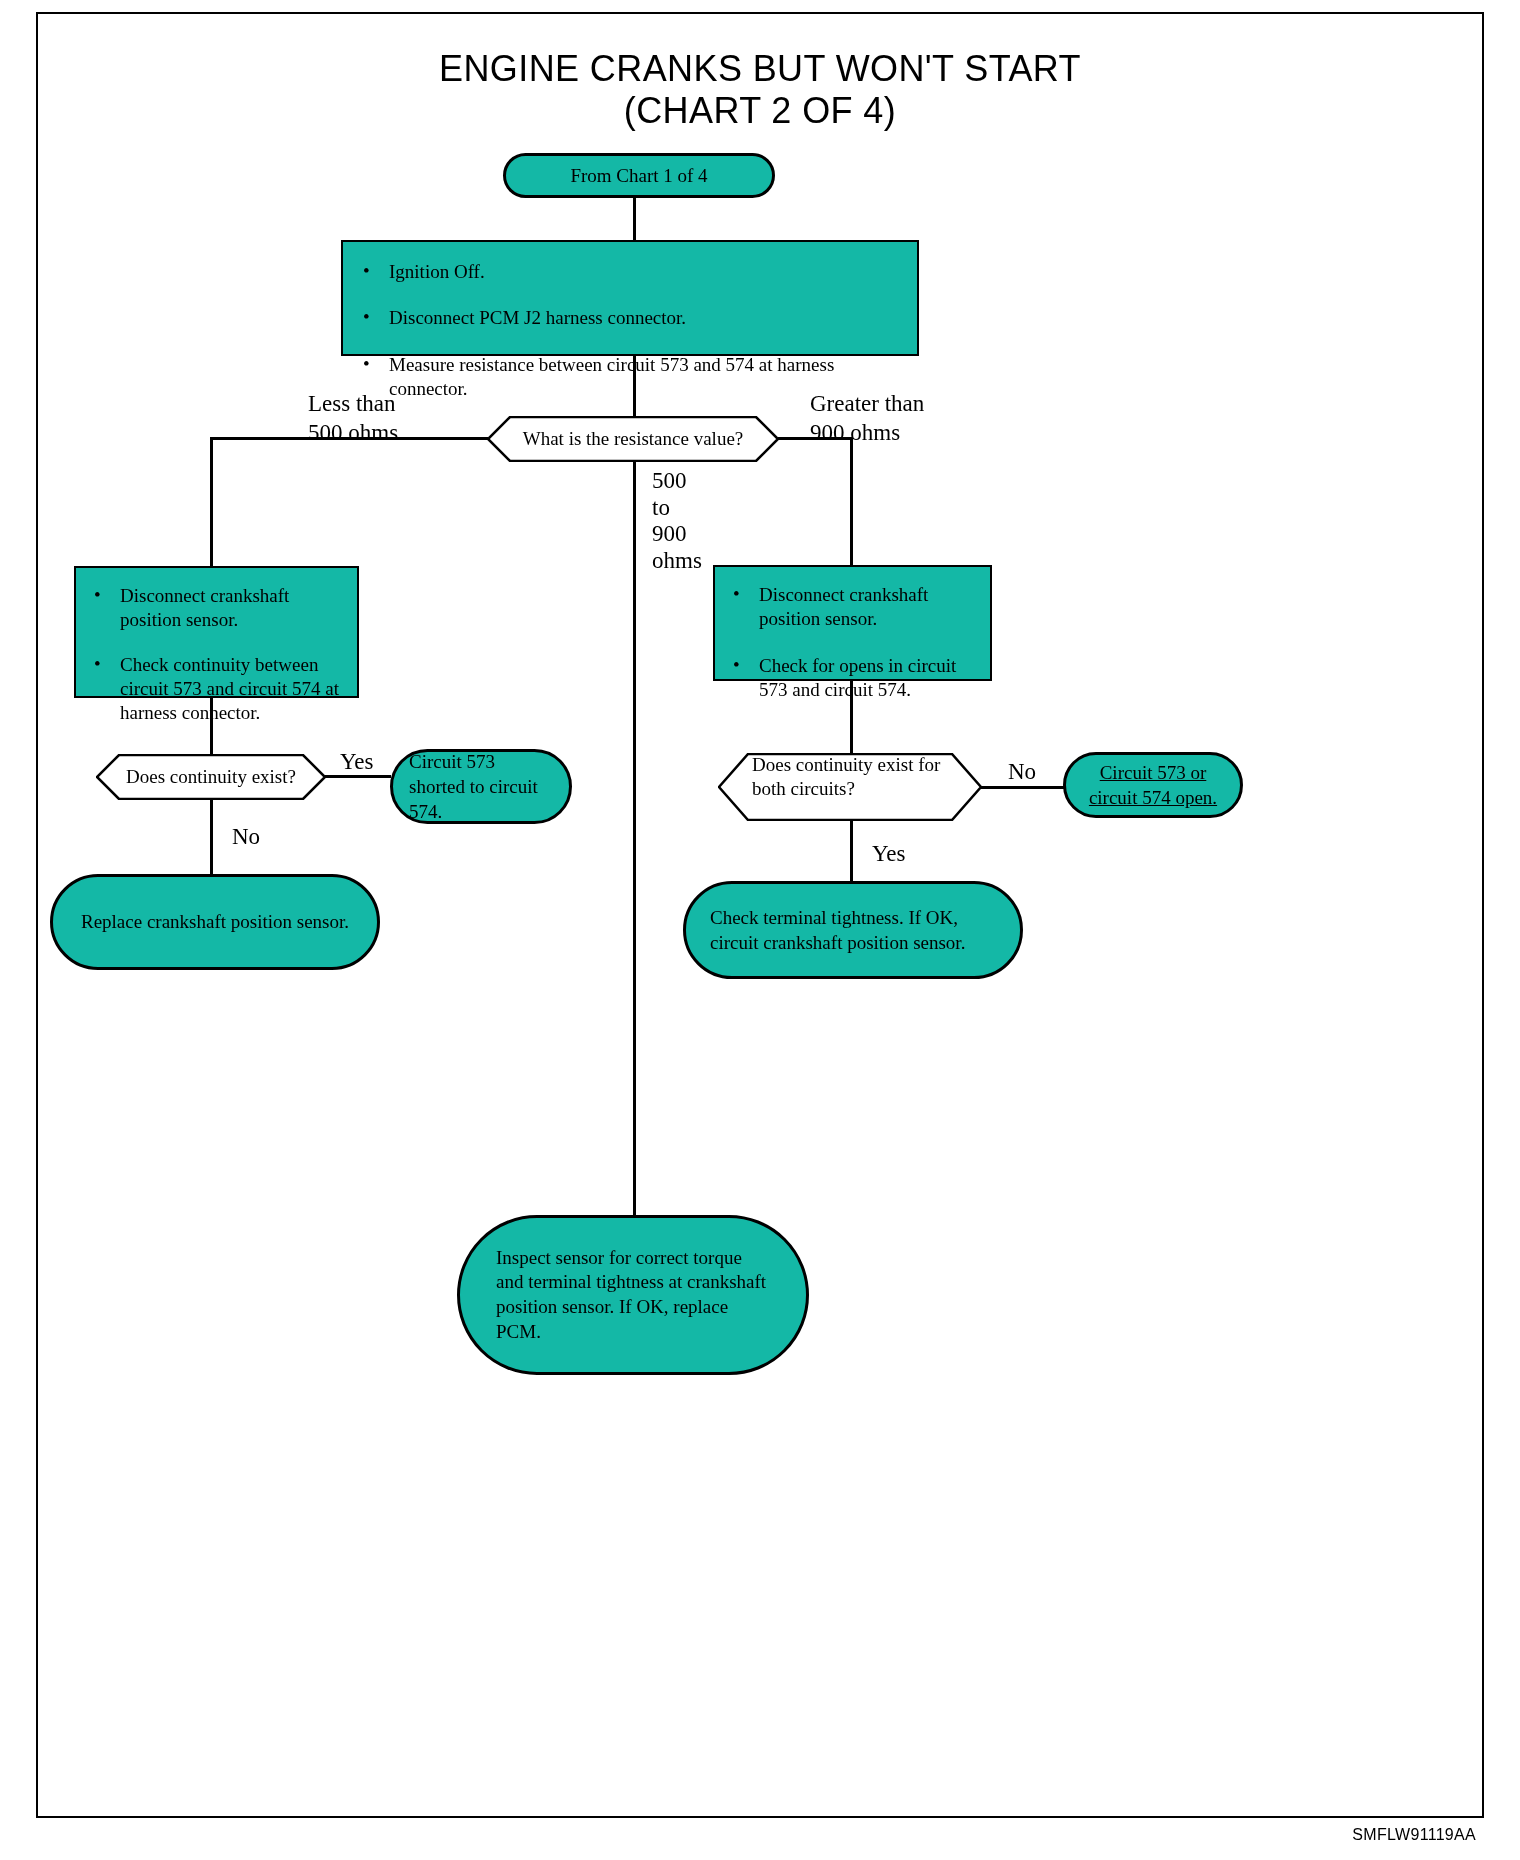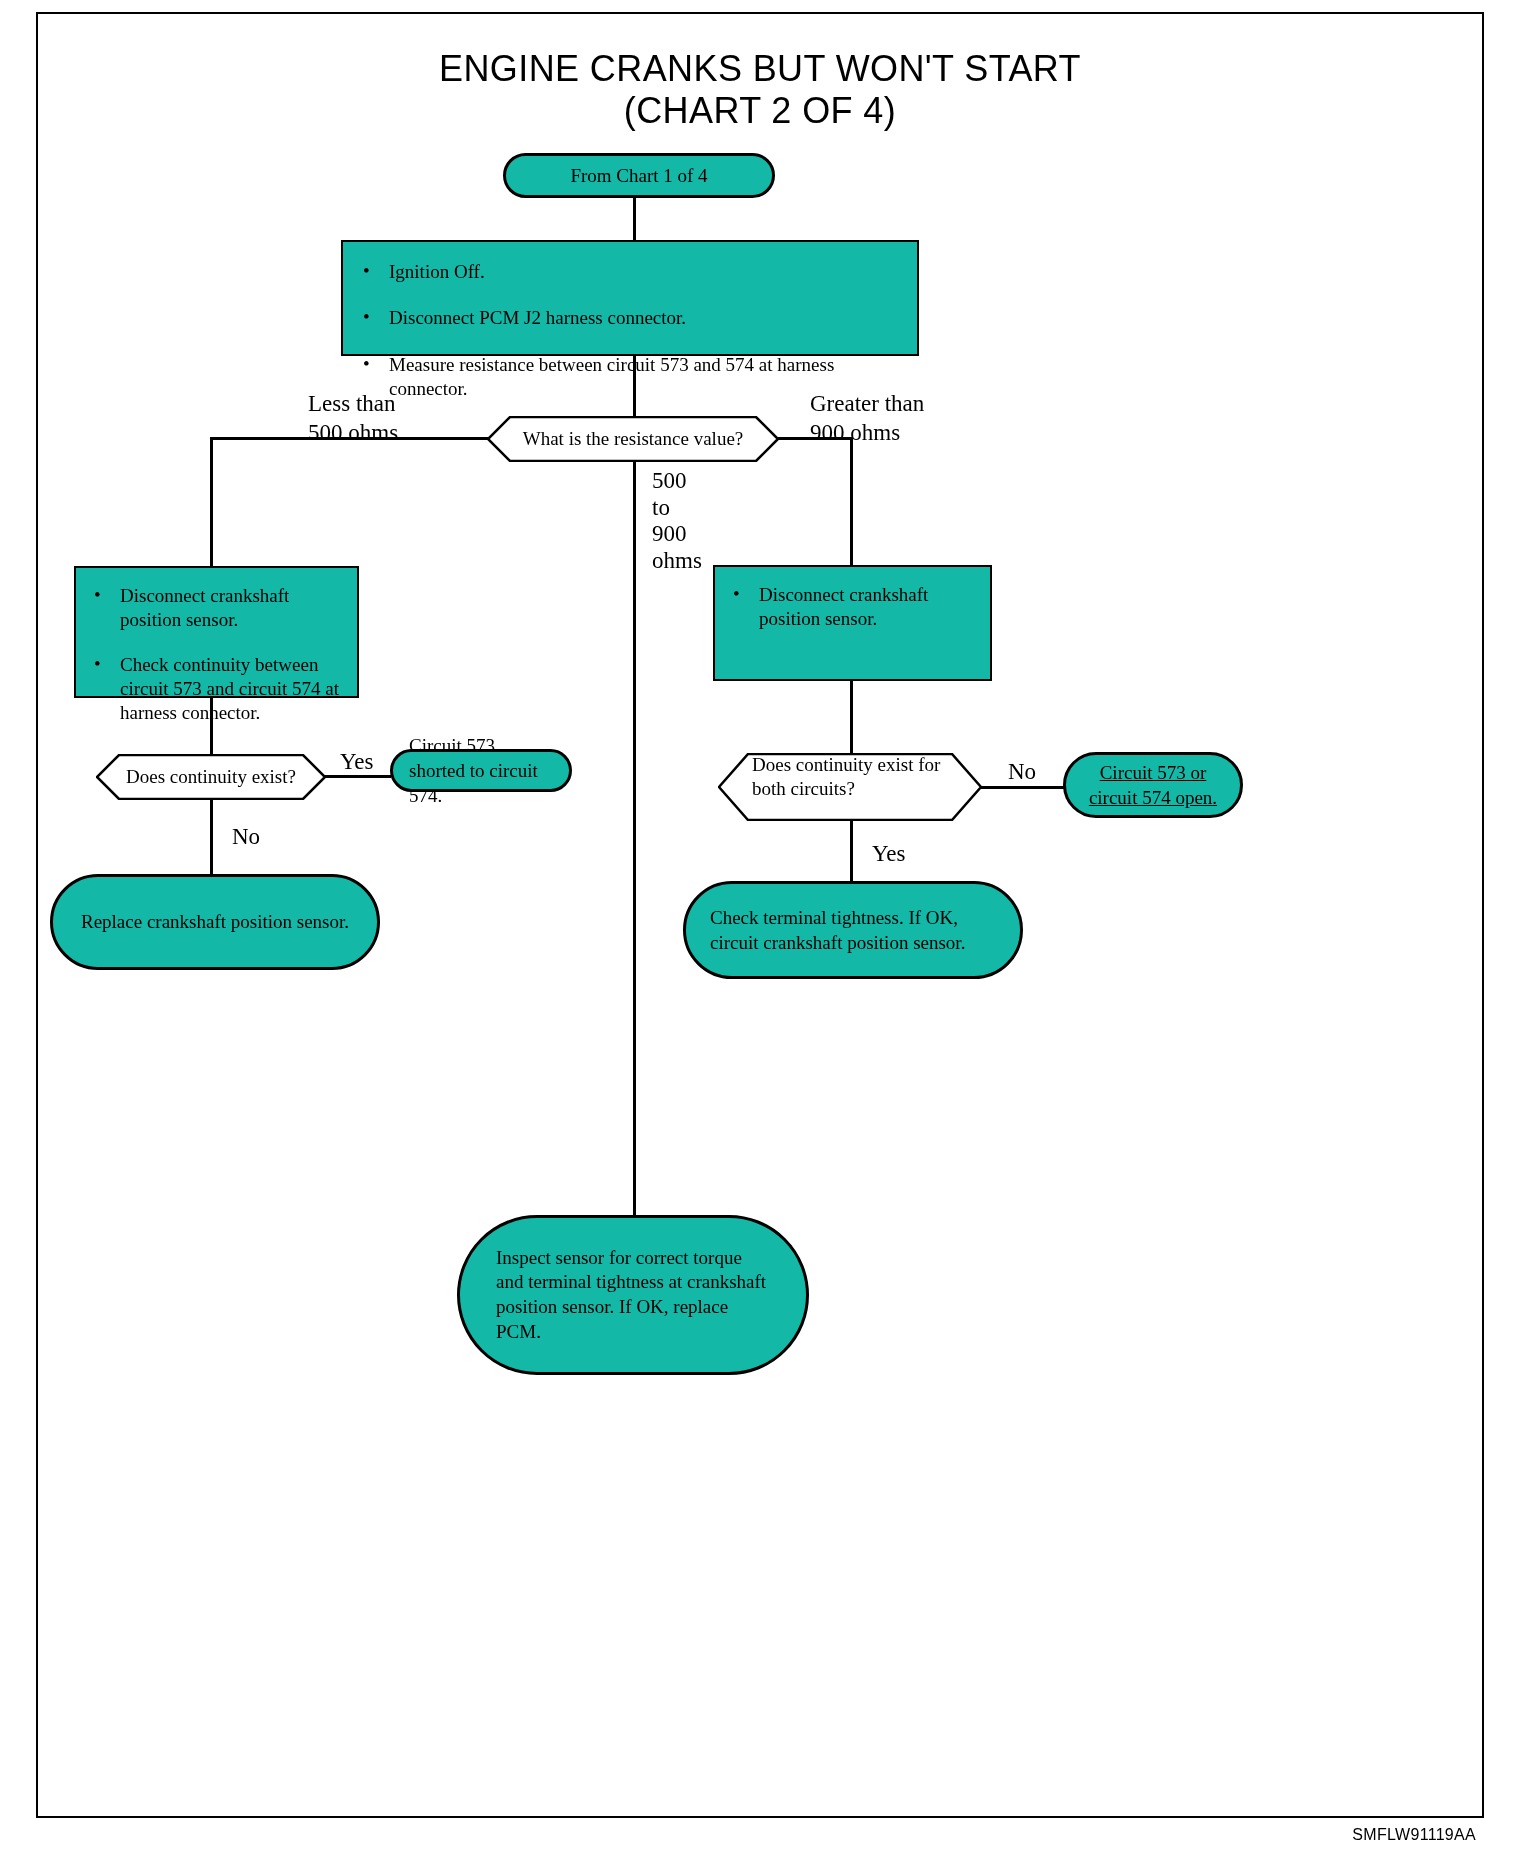--- a/index.html
+++ b/index.html
@@ -184,34 +184,35 @@
   <div class="hex" style="left:96px; top:754px; width:230px; height:46px;">
     <svg width="230" height="46" viewBox="0 0 230 46">
       <polygon points="23,1 207,1 229,23 207,45 23,45 1,23" fill="#ffffff" stroke="#000000" stroke-width="2.5"></polygon>
     </svg>
     <span class="htxt" style="padding:0 14px;">Does continuity exist?</span>
   </div>
 
   <div class="line hline" style="left:325px; top:775px; width:66px;"></div>
   <div class="elabel" style="left:340px; top:748px;">Yes</div>
 
-  <div class="node stadium" style="left:390px; top:749px; width:182px; height:43px; padding:0 16px;">
+  <div class="node stadium" style="left:390px; top:749px; width:182px; height:75px; padding:0 16px;">
     <span class="txt" style="text-align:left;">Circuit 573 shorted to circuit 574.</span>
   </div>
 
   <div class="line vline" style="left:210px; top:800px; height:74px;"></div>
   <div class="elabel" style="left:232px; top:823px;">No</div>
 
   <div class="node stadium" style="left:50px; top:874px; width:330px; height:96px;">
     <span class="txt">Replace crankshaft position sensor.</span>
   </div>
 
   <div class="node rect" style="left:713px; top:565px; width:279px; height:116px; padding:16px 12px 0 12px;">
     <ul class="bullets">
       <li style="margin-bottom:22px;">Disconnect crankshaft position sensor.</li>
+      <li>Check for opens in circuit 573 and circuit 574.</li>
     </ul>
   </div>
 
   <div class="line vline" style="left:850px; top:681px; height:72px;"></div>
 
   <div class="hex" style="left:718px; top:753px; width:264px; height:48px;">
     <svg width="264" height="68" viewBox="0 0 264 68">
       <polygon points="30,1 234,1 263,34 234,67 30,67 1,34" fill="#ffffff" stroke="#000000" stroke-width="2.5"></polygon>
     </svg>
     <span class="htxt" style="padding:0 34px; text-align:left;">Does continuity exist for both circuits?</span>

